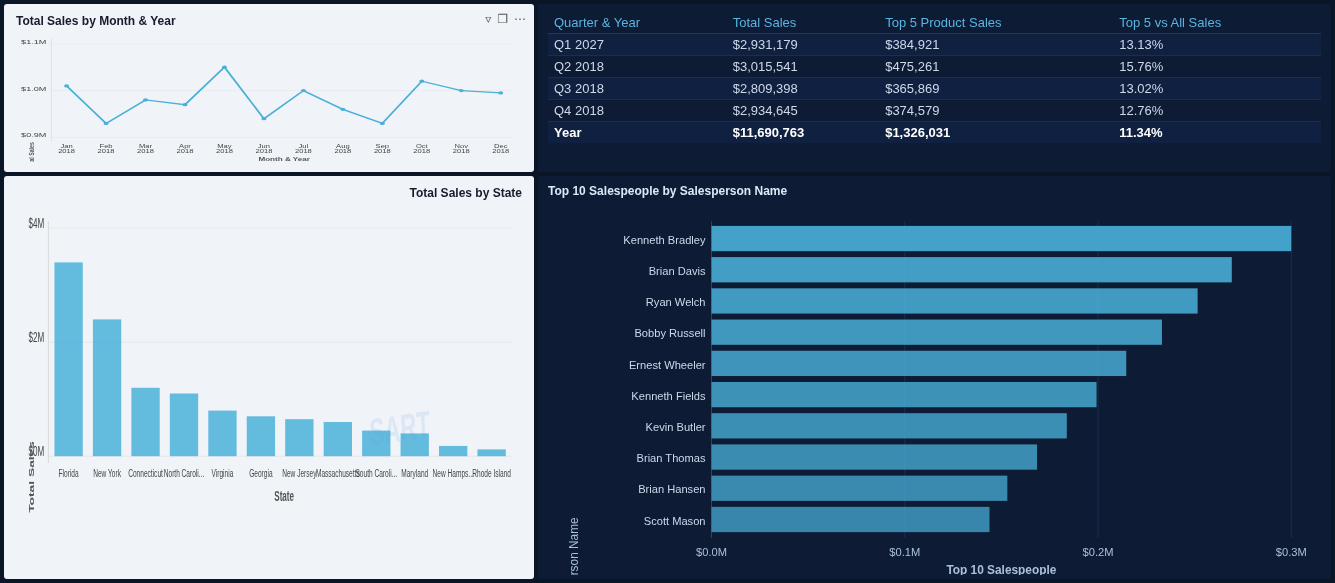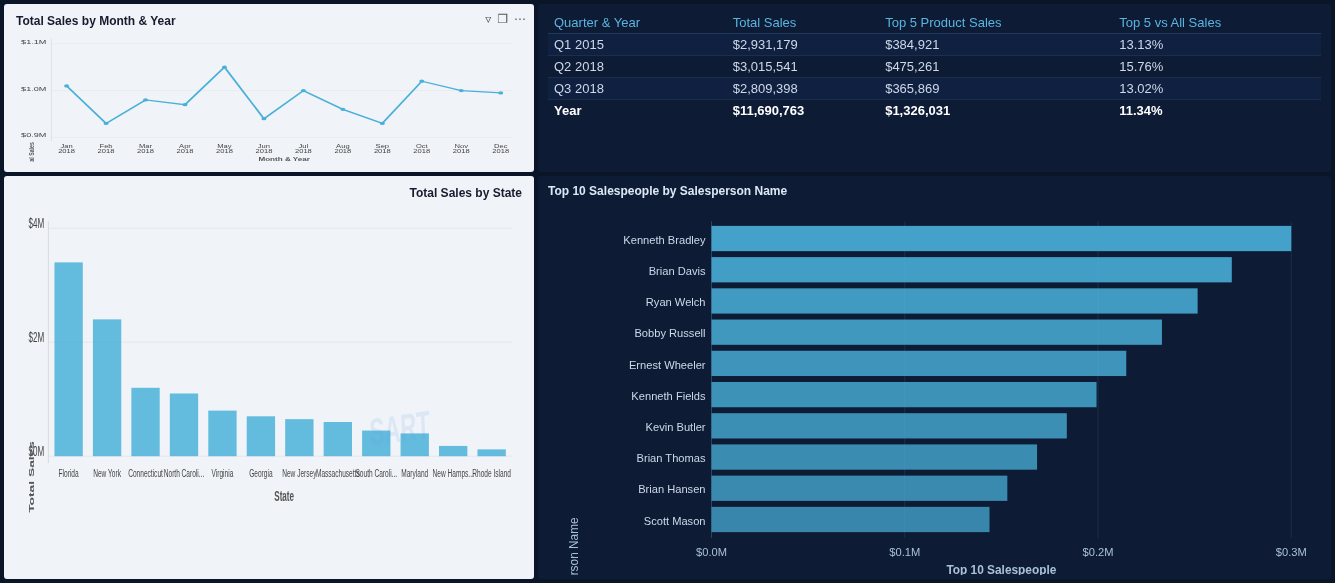--- a/index.html
+++ b/index.html
@@ -191,36 +191,42 @@
       <thead>
         <tr>
           <th>Quarter &amp; Year</th>
           <th>Total Sales</th>
           <th>Top 5 Product Sales</th>
           <th>Top 5 vs All Sales</th>
         </tr>
       </thead>
       <tbody id="table-body">
       <tr>
-            <td>Q1 2015</td>
+            <td>Q1 2027</td>
             <td>$2,931,179</td>
             <td>$384,921</td>
             <td>13.13%</td>
           </tr>
           <tr>
             <td>Q2 2018</td>
             <td>$3,015,541</td>
             <td>$475,261</td>
             <td>15.76%</td>
           </tr>
           <tr>
             <td>Q3 2018</td>
             <td>$2,809,398</td>
             <td>$365,869</td>
             <td>13.02%</td>
+          </tr>
+          <tr>
+            <td>Q4 2018</td>
+            <td>$2,934,645</td>
+            <td>$374,579</td>
+            <td>12.76%</td>
           </tr>
           <tr>
             <td>Year</td>
             <td>$11,690,763</td>
             <td>$1,326,031</td>
             <td>11.34%</td>
           </tr>
         </tbody>
     </table>
   </div>

